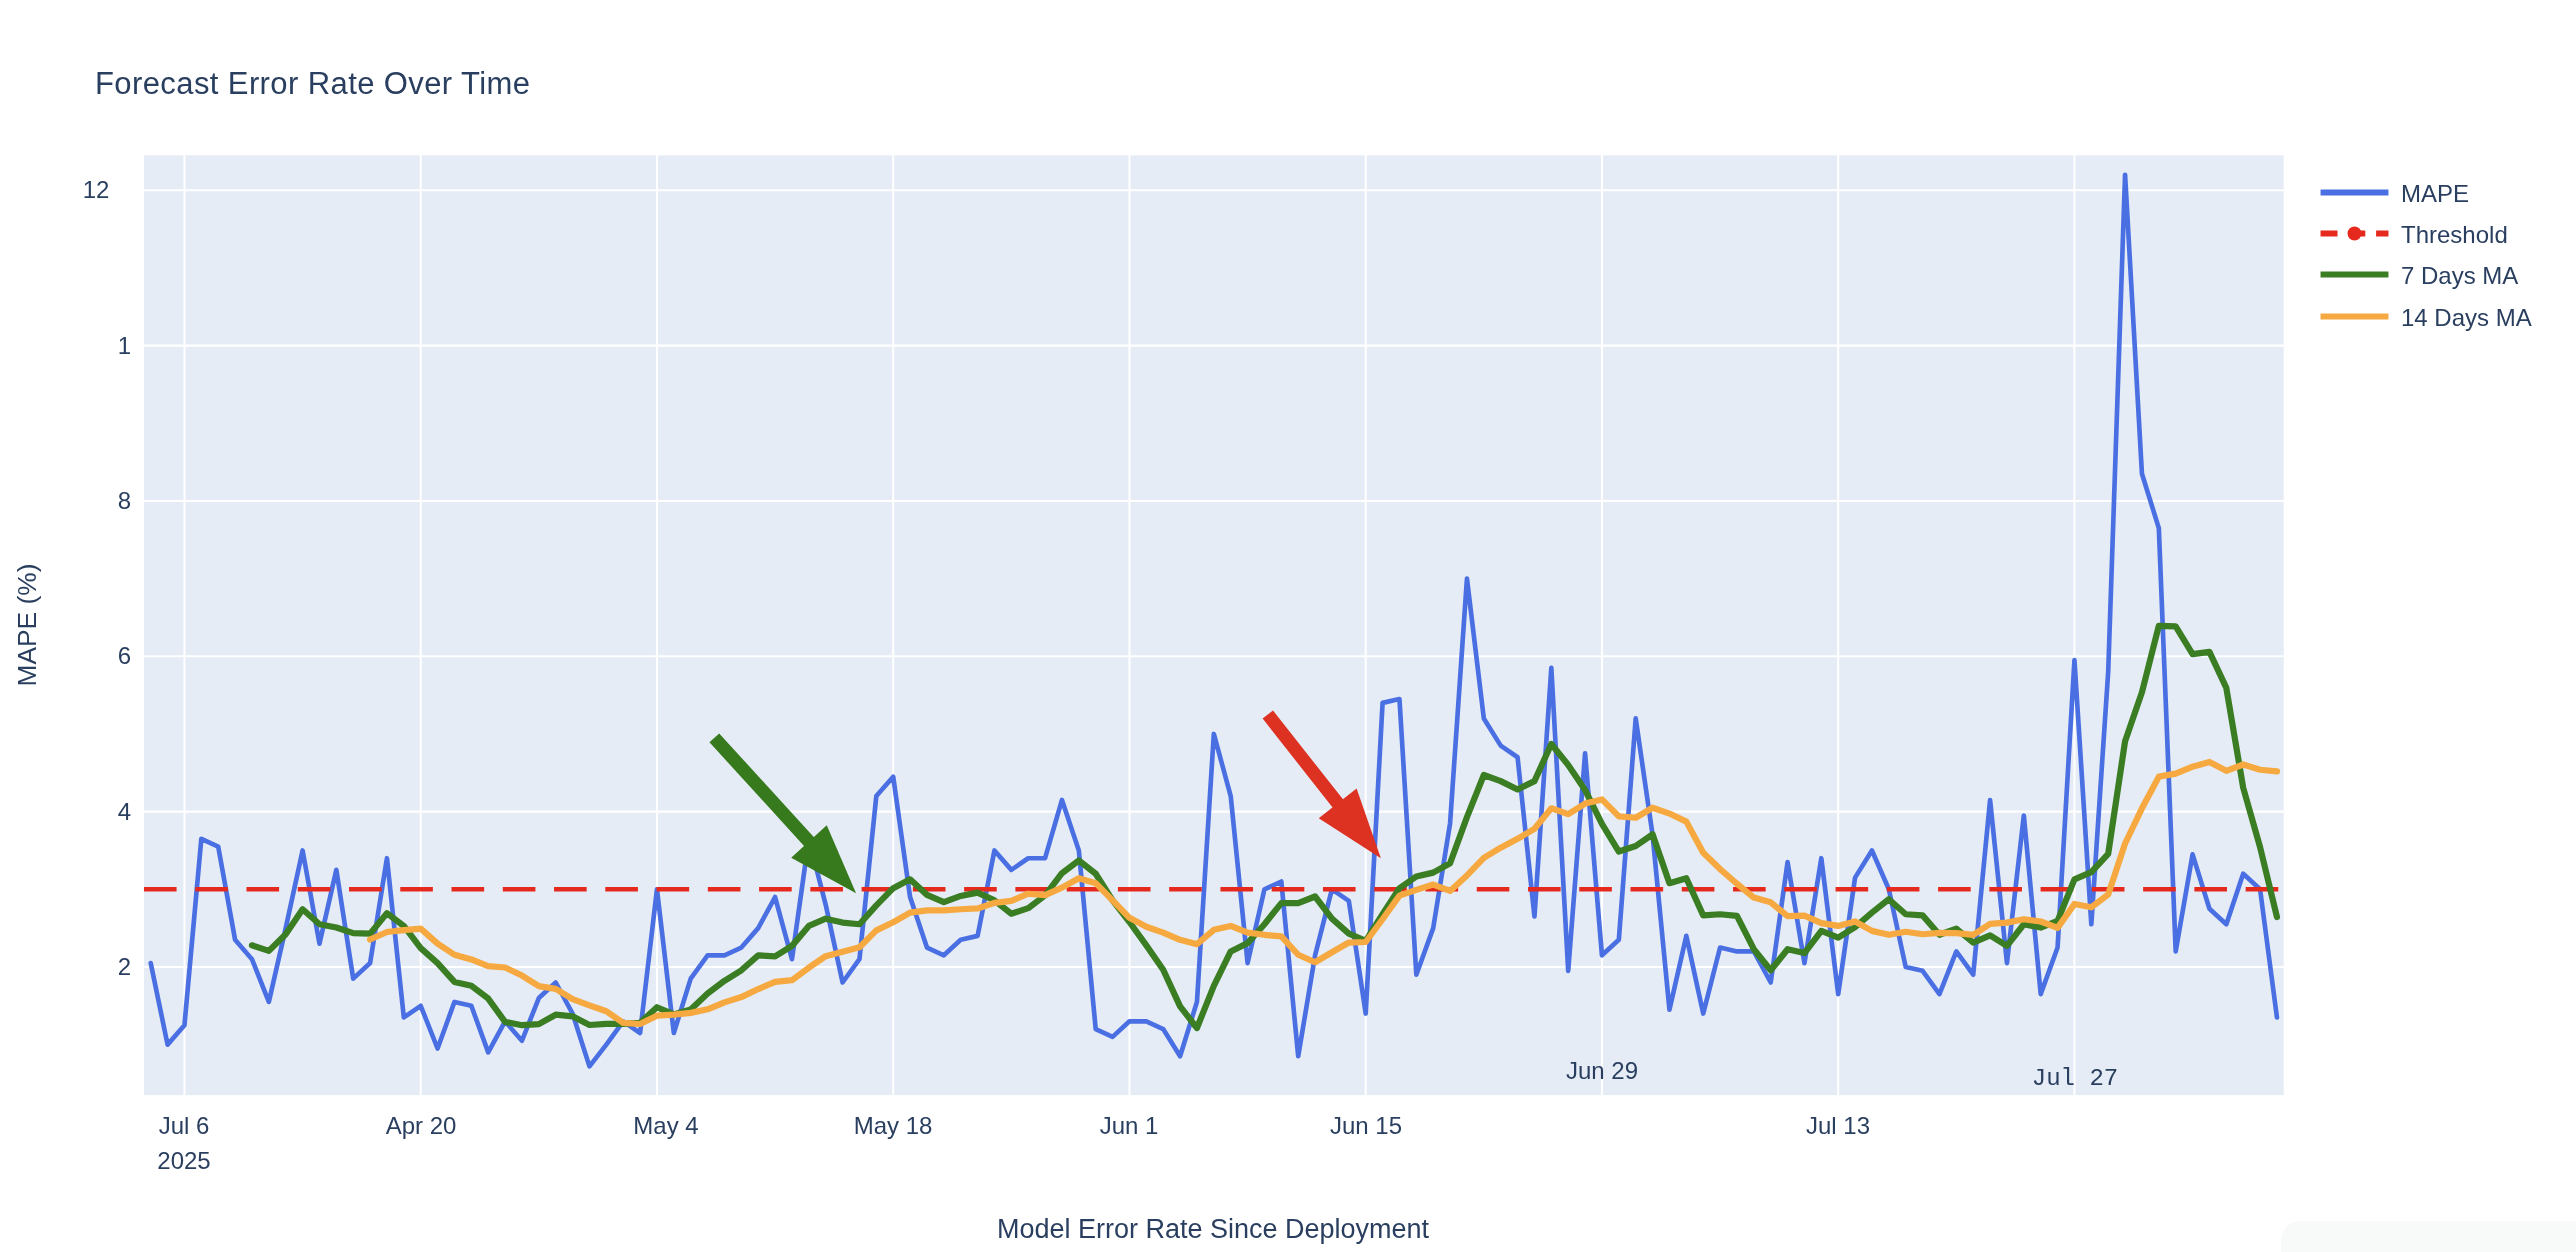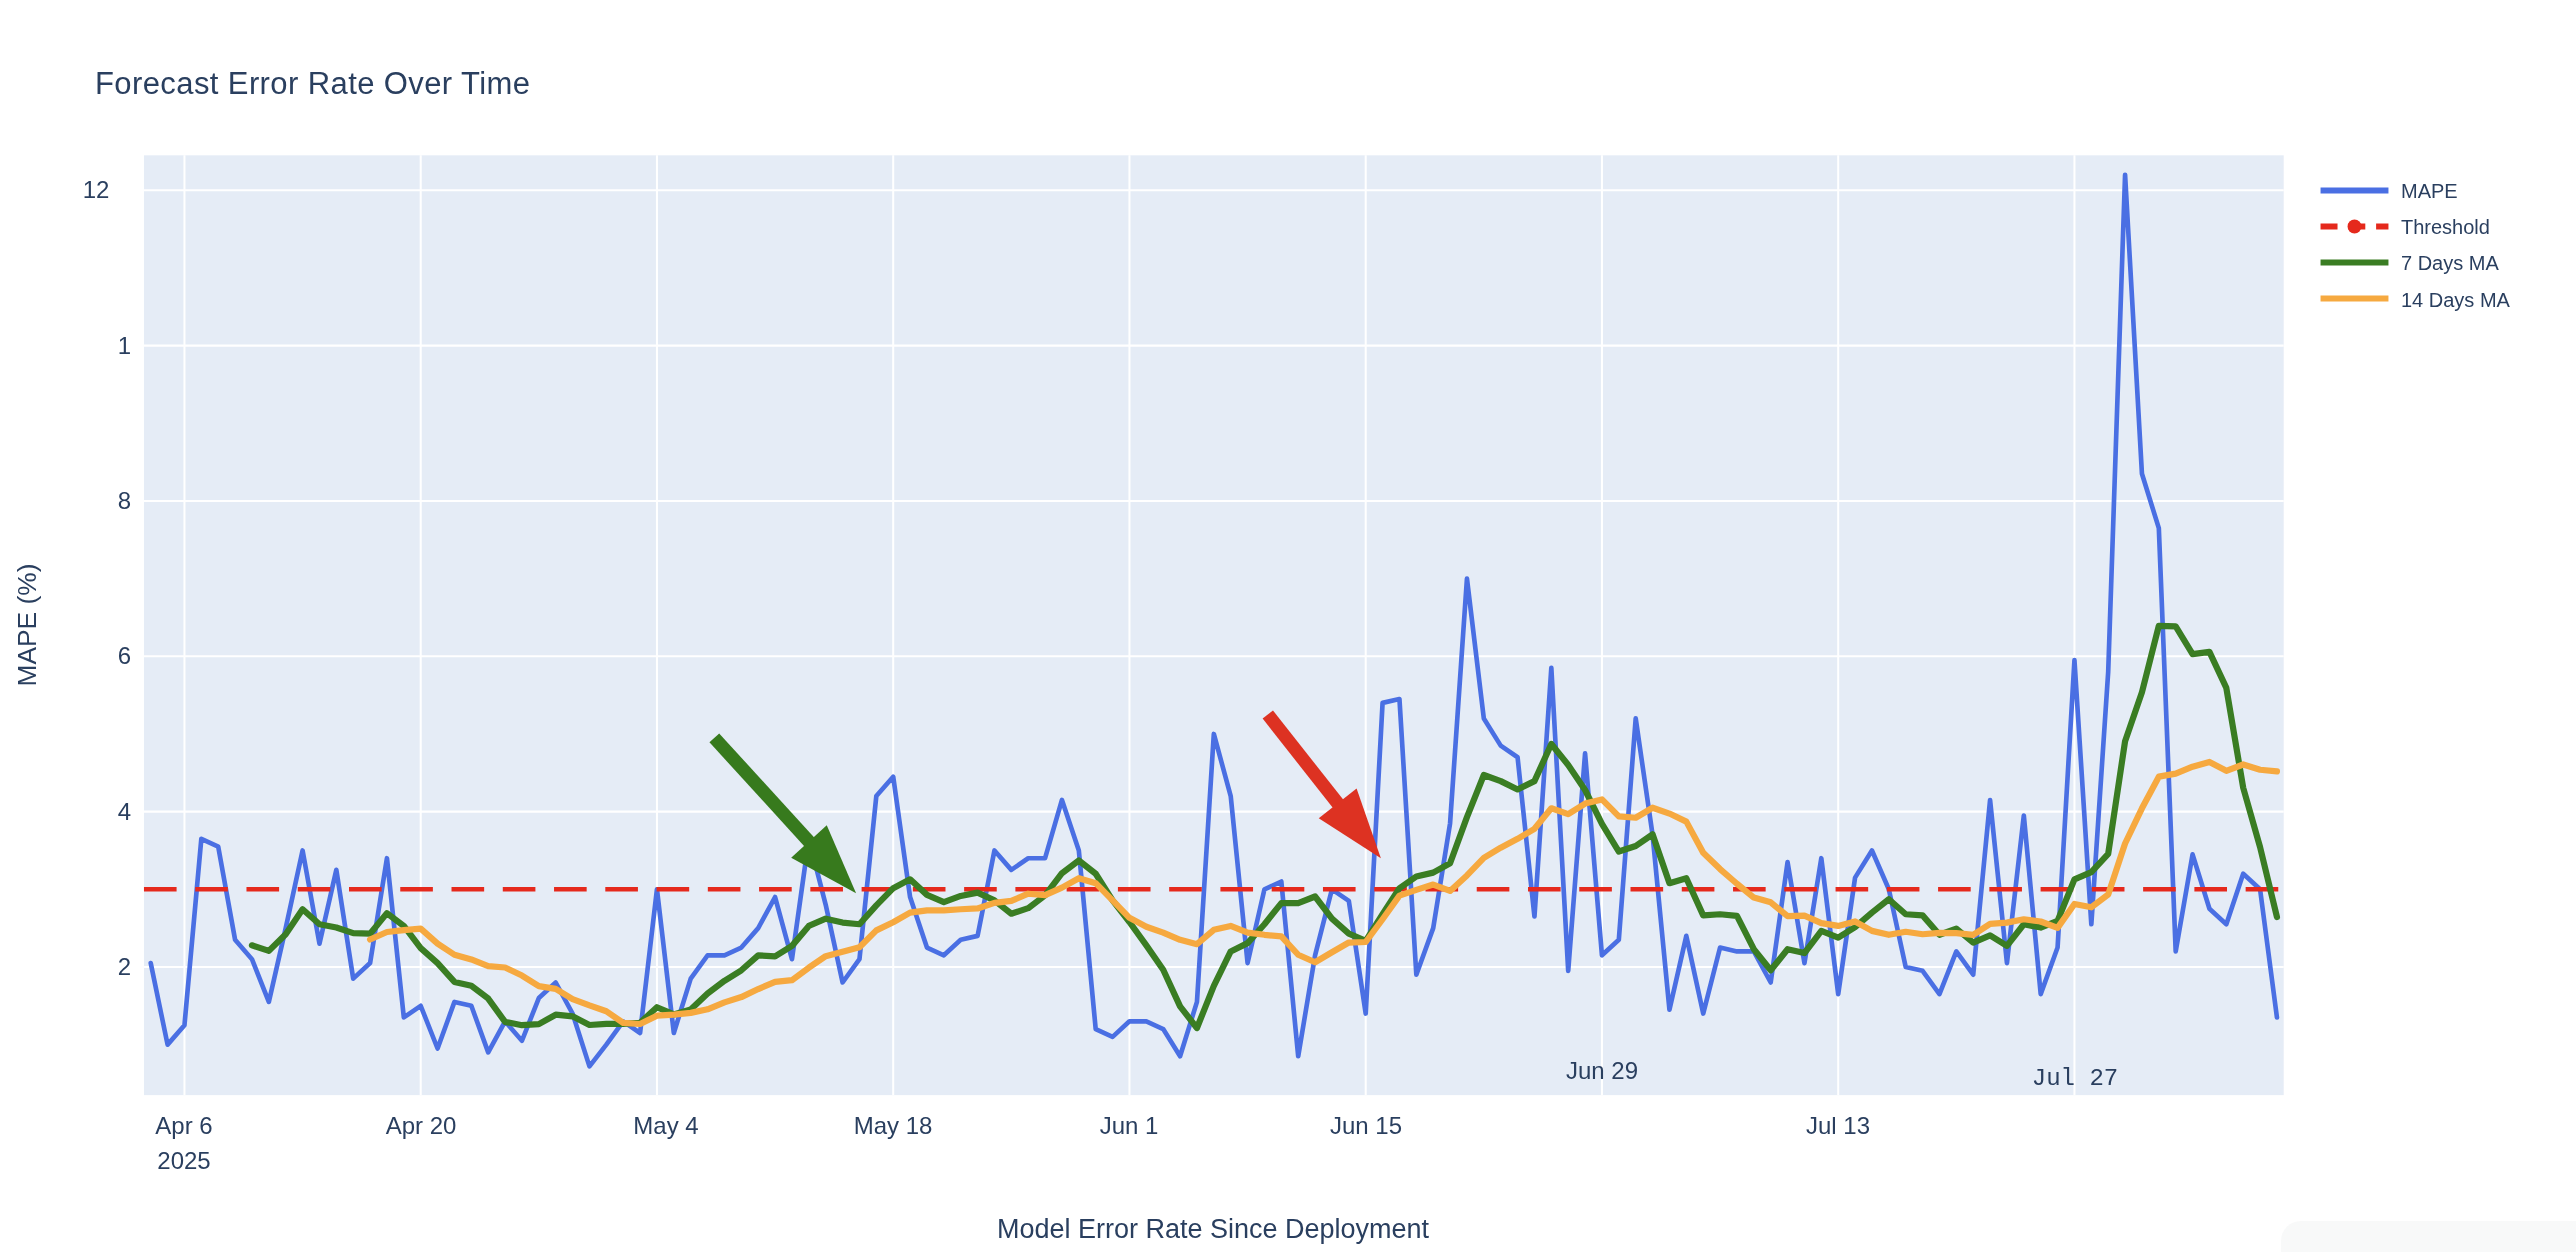--- a/index.html
+++ b/index.html
@@ -11,21 +11,21 @@
   .x-tick{position:absolute;transform:translateX(-50%);font-size:24px;text-align:center;
           line-height:1.45;white-space:pre;color:#2a3f5f;}
   .y-tick{position:absolute;width:70px;text-align:right;font-size:24px;transform:translateY(-50%);color:#2a3f5f;}
   #y-axis-title{position:absolute;left:-3.1px;top:625px;font-size:26.4px;
                 transform:translate(-25%,-50%) rotate(-90deg);white-space:nowrap;}
   #x-axis-title{position:absolute;left:1213px;top:1245px;font-size:27px;
                 transform:translate(-50%,-100%);white-space:nowrap;}
   #legend{position:absolute;left:2319px;top:180px;display:flex;flex-direction:column;}
   .legend-item{display:flex;align-items:center;margin-bottom:13.2px;cursor:pointer;}
   .legend-item svg{flex:0 0 auto;}
-  .legend-label{font-size:20px;margin-left:11px;white-space:nowrap;}
+  .legend-label{font-size:24px;margin-left:11px;white-space:nowrap;}
   #corner-ghost{position:absolute;right:0;bottom:0;width:295px;height:31px;
                 background:rgba(120,130,140,0.05);border-radius:20px 0 0 0;}
 </style>
 </head>
 <body>
 
 <div id="chart-area">
   <div id="chart-title">Forecast Error Rate Over Time</div>
 
   <svg id="plot-svg" width="2576" height="1252" viewBox="0 0 3316 1612">
@@ -80,21 +80,21 @@
     </div>
     <div class="legend-item">
       <span class="legend-swatch"><svg width="71" height="17" viewBox="0 0 92 22">
             <line x1="2" x2="90" y1="11" y2="11" stroke="#f6a940" stroke-width="8"></line>
           </svg></span>
       <span class="legend-label">14 Days MA</span>
     </div>
   </div>
 
   <div id="corner-ghost"></div>
-<div class="x-tick" style="left: 184px; top: 1109px;">Apr 6
+<div class="x-tick" style="left: 184px; top: 1109px;">Jul 6
 2025</div>
     <div class="x-tick" style="left: 421px; top: 1109px;">Apr 20</div>
     <div class="x-tick" style="left: 657px; top: 1109px; margin-left: 9px;">May 4</div>
     <div class="x-tick" style="left: 893px; top: 1109px;">May 18</div>
     <div class="x-tick" style="left: 1129px; top: 1109px;">Jun 1</div>
     <div class="x-tick" style="left: 1366px; top: 1109px;">Jun 15</div>
     <div class="x-tick" style="left: 1602px; top: 1054px; text-align: right;">Jun 29</div>
     <div class="x-tick" style="left: 1838px; top: 1109px;">Jul 13</div>
     <div class="x-tick" style="left: 2075px; top: 1062px; font-family: Liberation Mono, monospace;">Jul 27</div>
     <div class="y-tick" style="left: 61px; top: 967px;">2</div>

